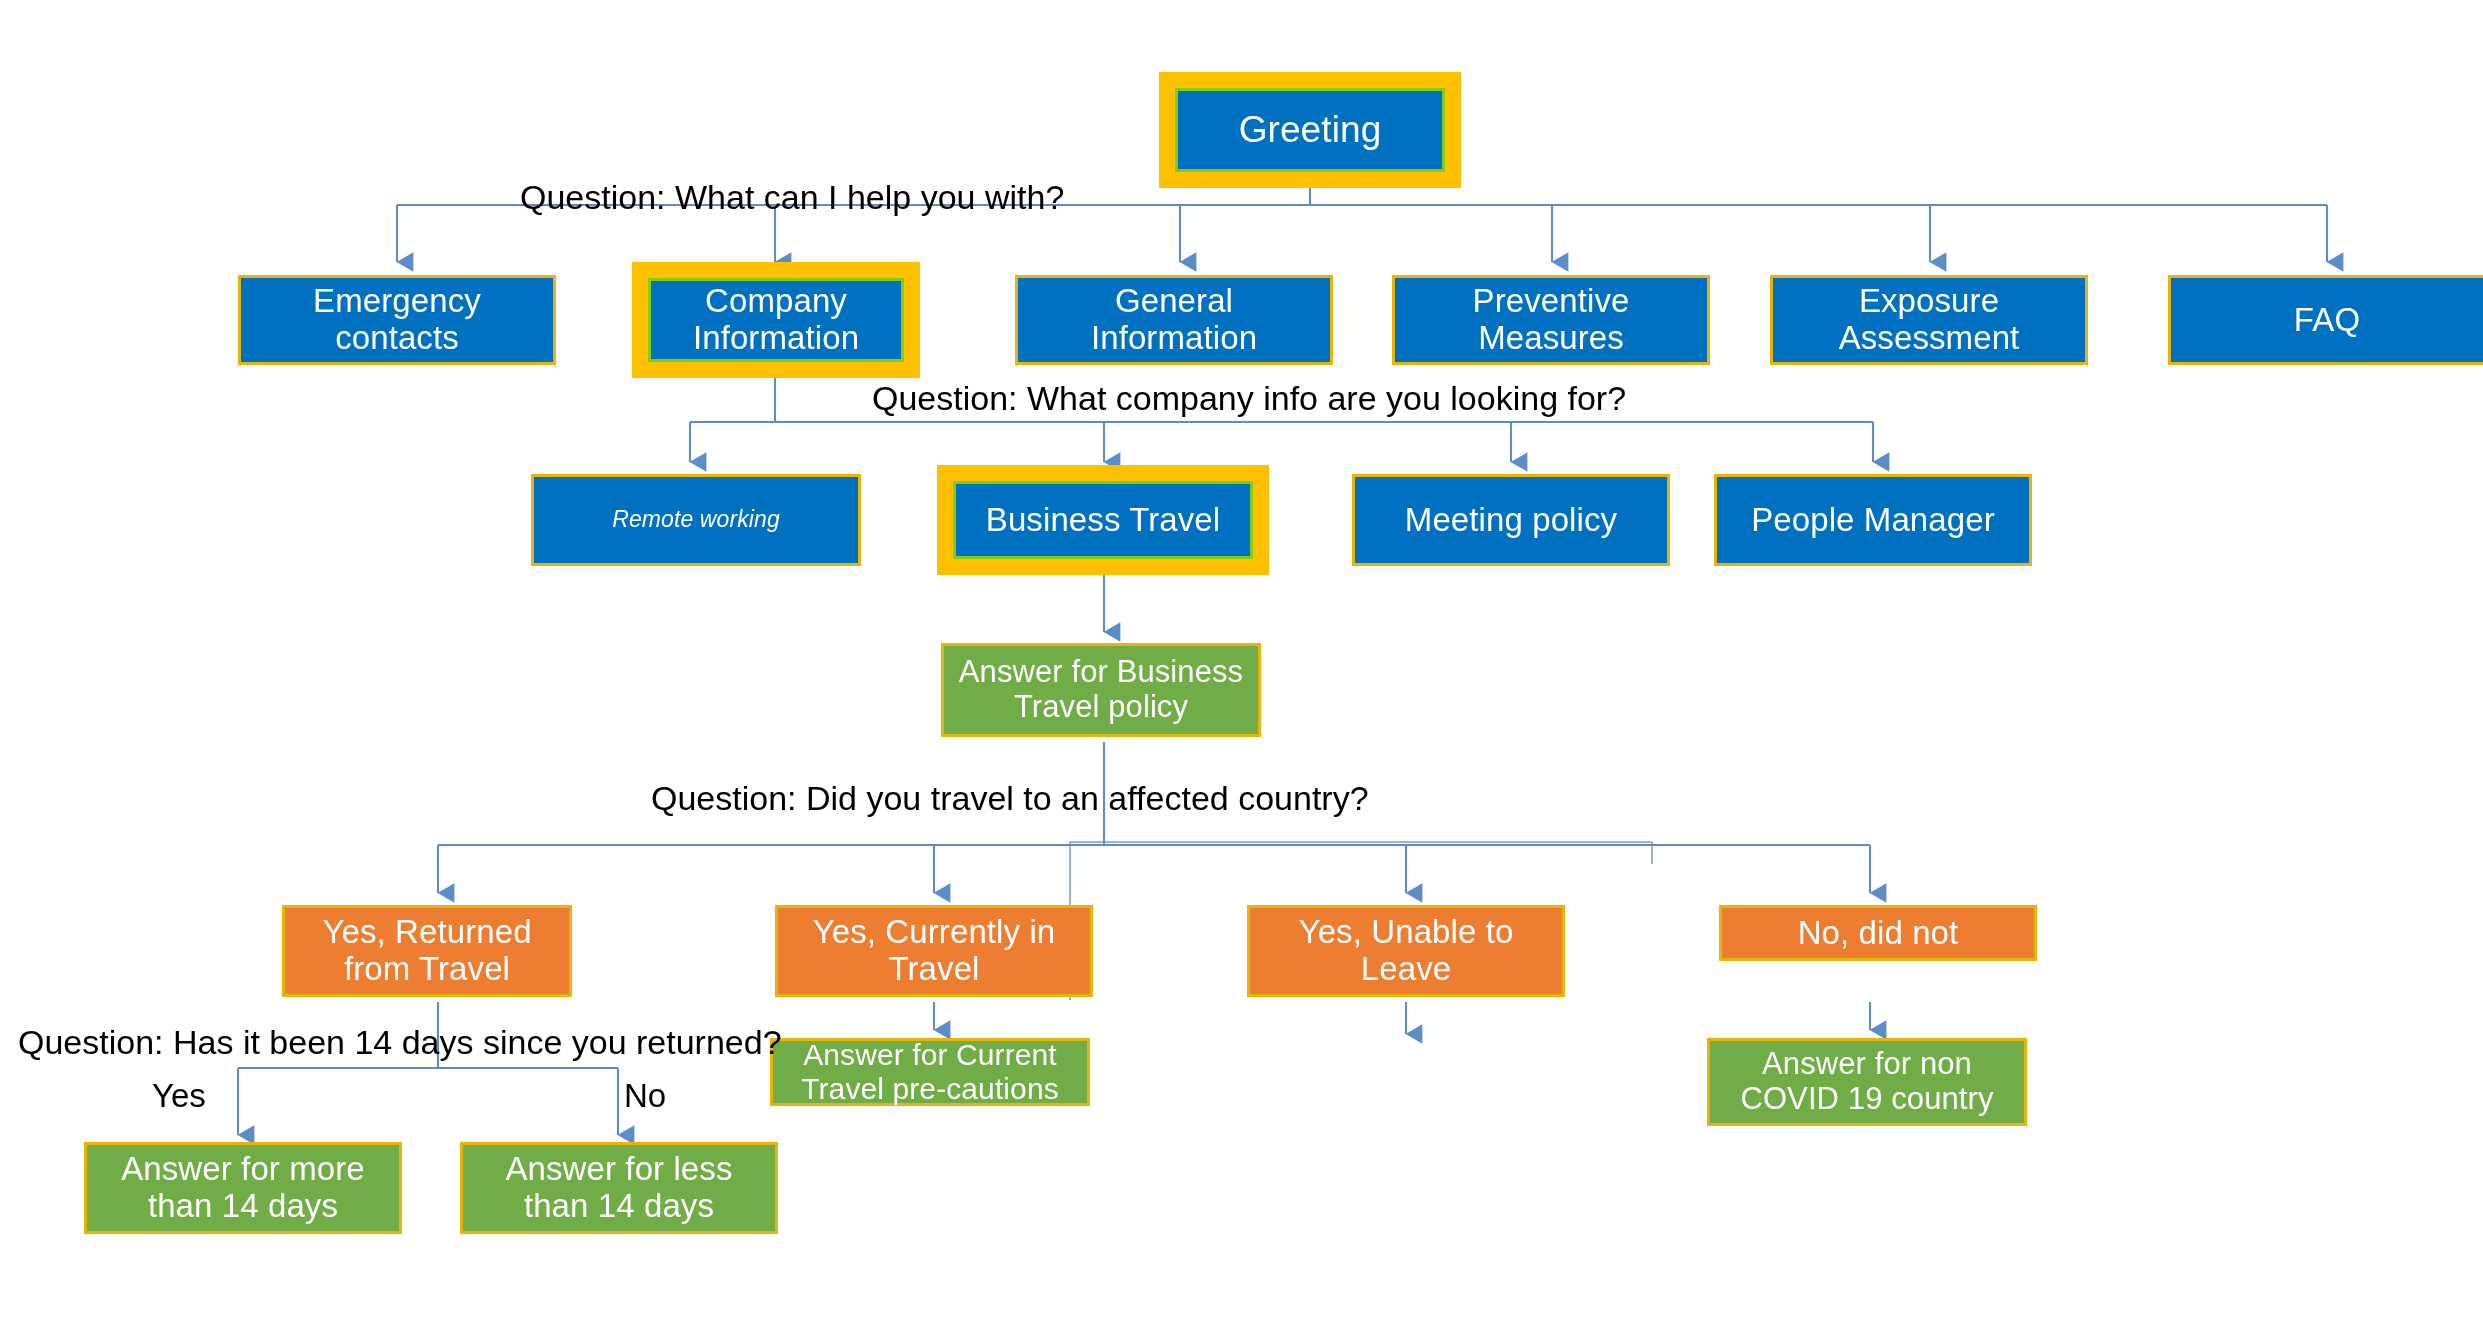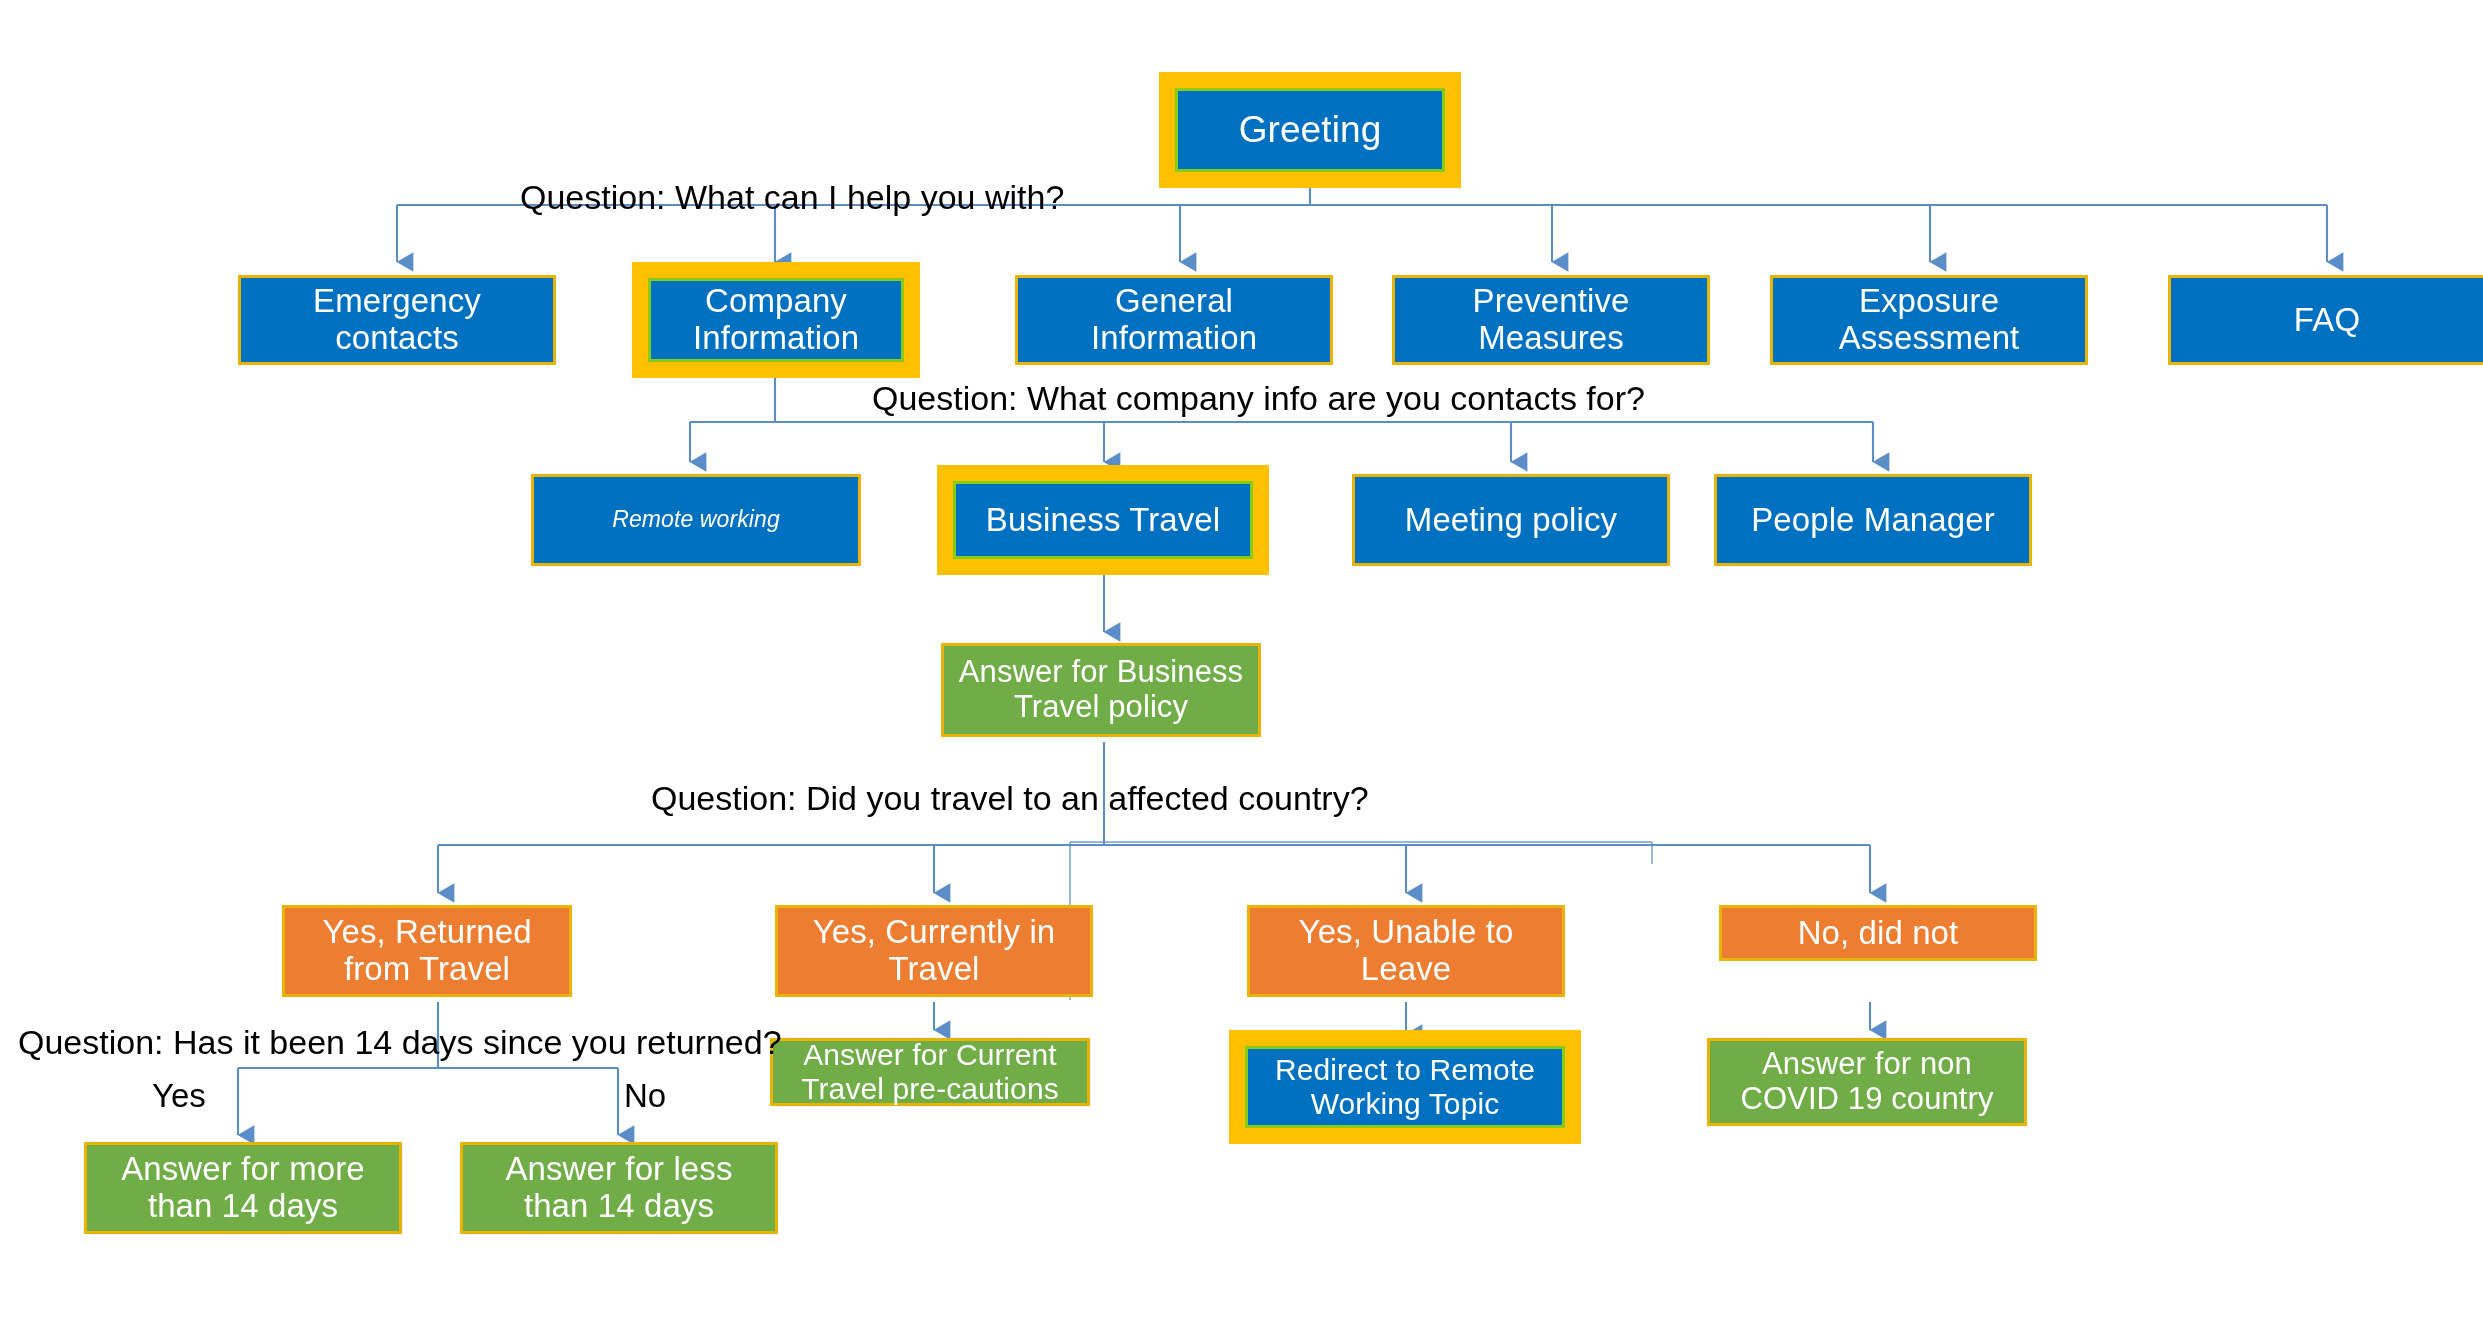--- a/index.html
+++ b/index.html
@@ -113,21 +113,21 @@
       <path d="M934,1002 L934,1030" marker-end="url(#arrow)"></path>
 
       <path d="M1406,1002 L1406,1034" marker-end="url(#arrow)"></path>
 
       <path d="M1870,1002 L1870,1030" marker-end="url(#arrow)"></path>
     </g>
   </svg>
 
   <div class="qlabel" style="left:520px; top:178px; font-size:34px;">Question: What can I help you with?</div>
 
-  <div class="qlabel" style="left:872px; top:379px; font-size:34px;">Question: What company info are you contacts for?</div>
+  <div class="qlabel" style="left:872px; top:379px; font-size:34px;">Question: What company info are you looking for?</div>
 
   <div class="qlabel" style="left:651px; top:779px; font-size:34px;">Question: Did you travel to an affected country?</div>
 
   <div class="qlabel" style="left:18px; top:1023px; font-size:34px;">Question: Has it been 14 days since you returned?</div>
 
   <div class="branch-label" style="left:152px; top:1077px; font-size:33px;">Yes</div>
 
   <div class="branch-label" style="left:624px; top:1077px; font-size:33px;">No</div>
 
   <div class="node blue hl" style="left:1175px; top:88px; width:270px; height:84px; font-size:37px;">Greeting</div>
@@ -161,17 +161,16 @@
   <div class="node orange" style="left:1247px; top:905px; width:318px; height:92px; font-size:33px;">Yes, Unable to<br>Leave</div>
 
   <div class="node orange" style="left:1711px; top:905px; width:318px; height:56px; font-size:33px;margin-left:8px;">No, did not</div>
 
   <div class="node green" style="left:84px; top:1142px; width:318px; height:92px; font-size:33px;">Answer for more<br>than 14 days</div>
 
   <div class="node green" style="left:460px; top:1142px; width:318px; height:92px; font-size:33px;">Answer for less<br>than 14 days</div>
 
   <div class="node green" style="left:770px; top:1038px; width:320px; height:68px; font-size:30px;">Answer for Current<br>Travel pre-cautions</div>
 
-  <div class="node blue hl" style="left:1245px; top:1046px; width:320px; height:82px; font-size:30px;">Redirect to Remote<br>Working Topic</div>
 
   <div class="node green" style="left:1707px; top:1038px; width:320px; height:88px; font-size:31px;">Answer for non<br>COVID 19 country</div>
 
 </div>
 
 </body></html>

